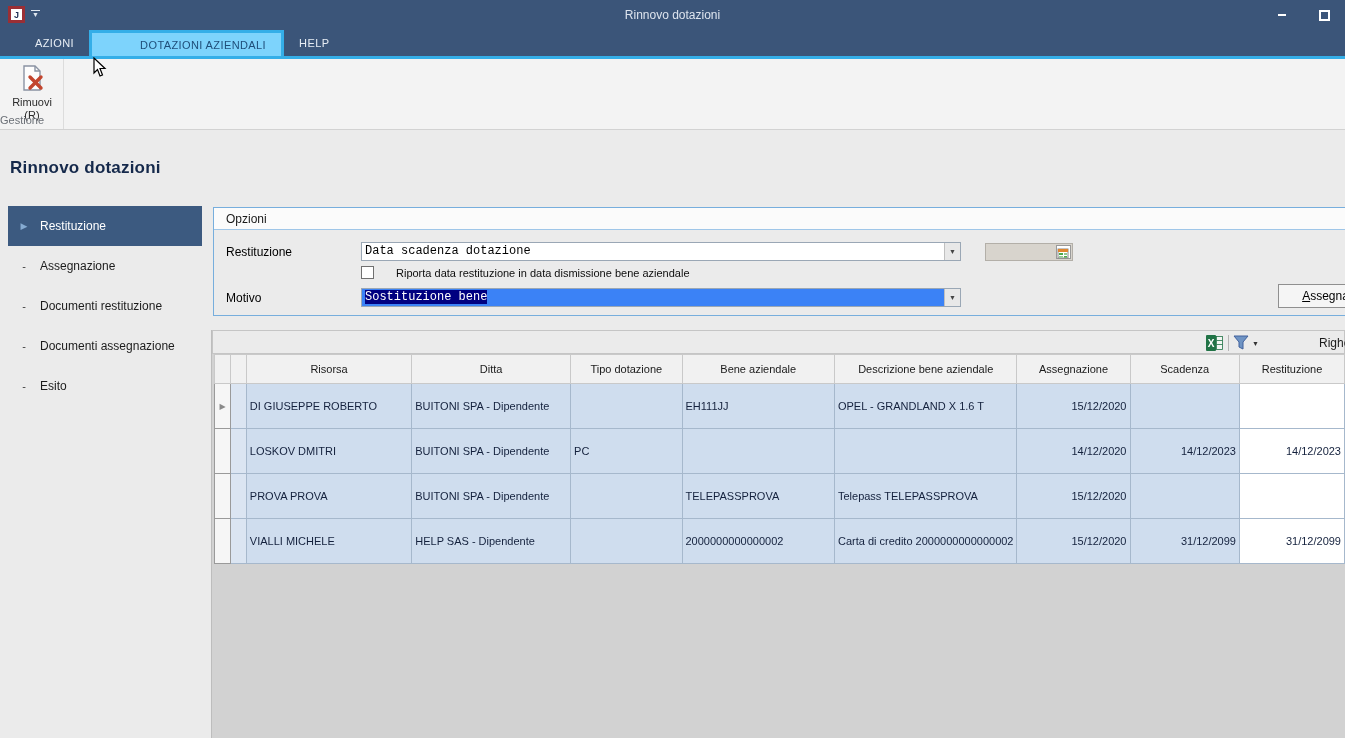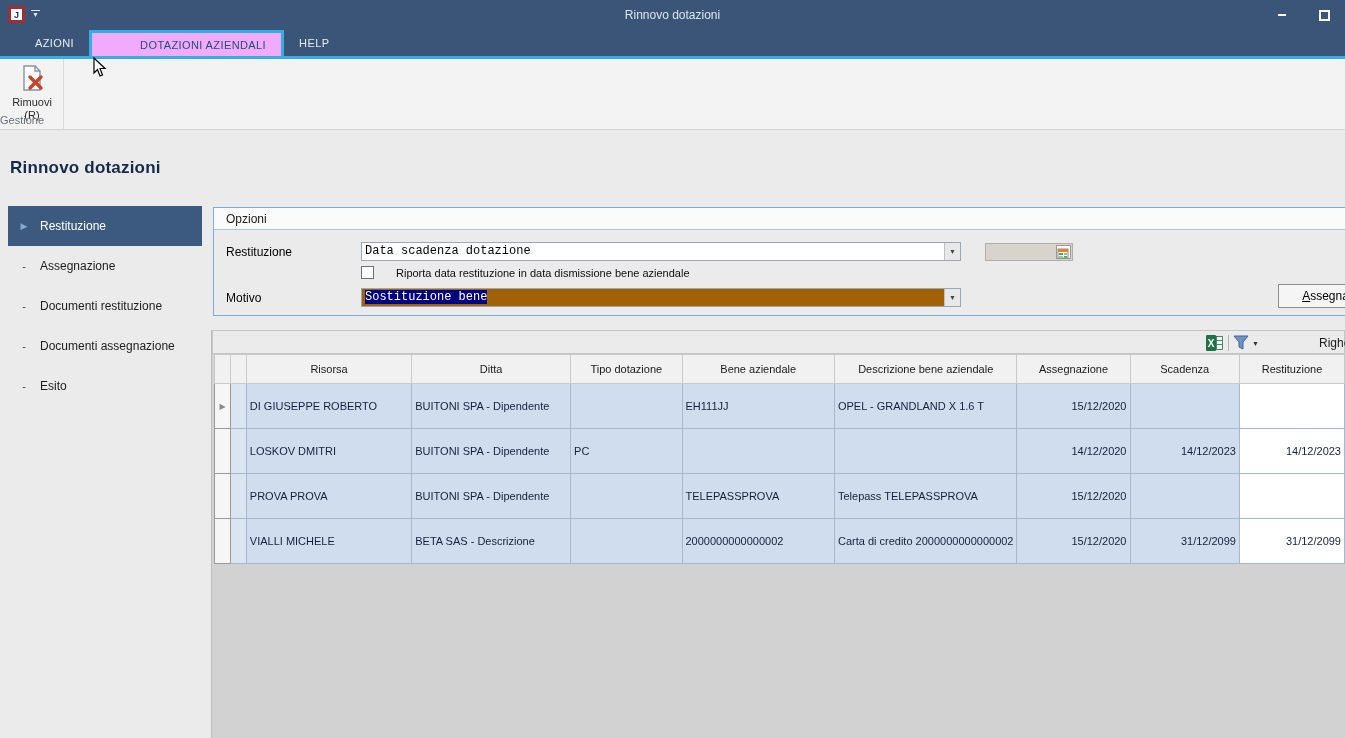--- a/index.html
+++ b/index.html
@@ -20,21 +20,21 @@
              align-items:center; justify-content:center; }
   .btn-min { left:1267px; } .btn-max { left:1309px; }
   .glyph-min { width:8px; height:2px; background:#fff; }
   .glyph-max { width:11px; height:11px; border:2px solid #fff; }
 
   
   .tabbar { position:absolute; left:0; top:30px; width:100%; height:26px; background:#3b5579;
             display:flex; padding-left:20px; }
   .tab { height:26px; padding:0 15px; font-size:11px; color:#e7edf4; display:flex;
          align-items:center; letter-spacing:.4px; }
-  .tab.active { background:#f0abfc; color:#1f4e79; border:3px solid #34aee8; border-bottom:none;padding-left:48px; }
+  .tab.active { background:#7dd3fc; color:#1f4e79; border:3px solid #34aee8; border-bottom:none;padding-left:48px; }
   .tab-underline { position:absolute; left:0; top:56px; width:100%; height:3px; background:#34aee8; }
 
   
   .ribbon { position:absolute; left:0; top:59px; width:100%; height:71px; background:#f3f3f3;
             border-bottom:1px solid #d2d2d2; }
   .ribbon-group { position:absolute; left:0; top:0; width:64px; height:100%;
                   border-right:1px solid #dcdcdc; }
   .rib-btn { position:absolute; left:0; top:3px; width:64px; height:66px; text-align:center; }
   .rib-btn .ic { display:block; margin:2px auto 2px; }
   .rib-btn .l1, .rib-btn .l2 { display:block; font-size:11px; color:#2b2b2b; line-height:13px; }
@@ -56,21 +56,21 @@
   
   .opz { position:absolute; left:213px; top:207px; width:1141px; height:109px;
          border:1px solid #77aedd; background:#ebebeb; }
   .opz-header { position:absolute; left:0; top:0; width:100%; height:22px; background:#fbfbfb;
                 border-bottom:1px solid #9fc6e8; font-size:12px; color:#1a1a1a;
                 display:flex; align-items:center; padding-left:12px; }
   .fld-label { position:absolute; font-size:12px; color:#000; }
   .lab-rest { left:12px; top:37px; } .lab-mot { left:12px; top:83px; }
   .combo { position:absolute; height:19px; background:#fff; border:1px solid #9aa7b5; display:flex;justify-content:space-between; }
   .combo-rest { left:147px; top:34px; width:600px; }
-  .combo-mot  { left:147px; top:80px; width:600px; background:#a16207; }
+  .combo-mot  { left:147px; top:80px; width:600px; background:#3b82f6; }
   .combo .txt { flex:1; font-family:"Liberation Mono", monospace; font-size:12px; color:#000;
                 line-height:17px; padding-left:3px; overflow:hidden; white-space:nowrap; }
   .combo-mot .txt span { background:#000080; color:#fff; }
   .combo .dd { width:16px; background:#e8e8e8; border-left:1px solid #c0c0c0; display:flex;
                align-items:center; justify-content:center; font-size:7px; color:#444; }
   .calfield { position:absolute; left:771px; top:35px; width:88px; height:18px; background:#d8d4cd;
               border:1px solid #b3afa8; }
   .calbtn { position:absolute; right:1px; top:1px; width:15px; height:14px; background:#fff;
             border:1px solid #9a9a9a; }
   .checkrow { position:absolute; left:147px; top:58px; display:flex; align-items:center; }
@@ -290,21 +290,21 @@
             <td>TELEPASSPROVA</td>
             <td>Telepass TELEPASSPROVA</td>
             <td class="num">15/12/2020</td>
             <td class="num"></td>
             <td class="num editable"></td>
           </tr>
           <tr>
             <td class="sel"></td>
             <td class="ind"></td>
           <td>VIALLI MICHELE</td>
-            <td>BETA SAS - Descrizione</td>
+            <td>HELP SAS - Dipendente</td>
             <td></td>
             <td>2000000000000002</td>
             <td>Carta di credito 2000000000000002</td>
             <td class="num">15/12/2020</td>
             <td class="num">31/12/2099</td>
             <td class="num editable">31/12/2099</td>
           </tr>
         </tbody>
     </table>
   </div>

